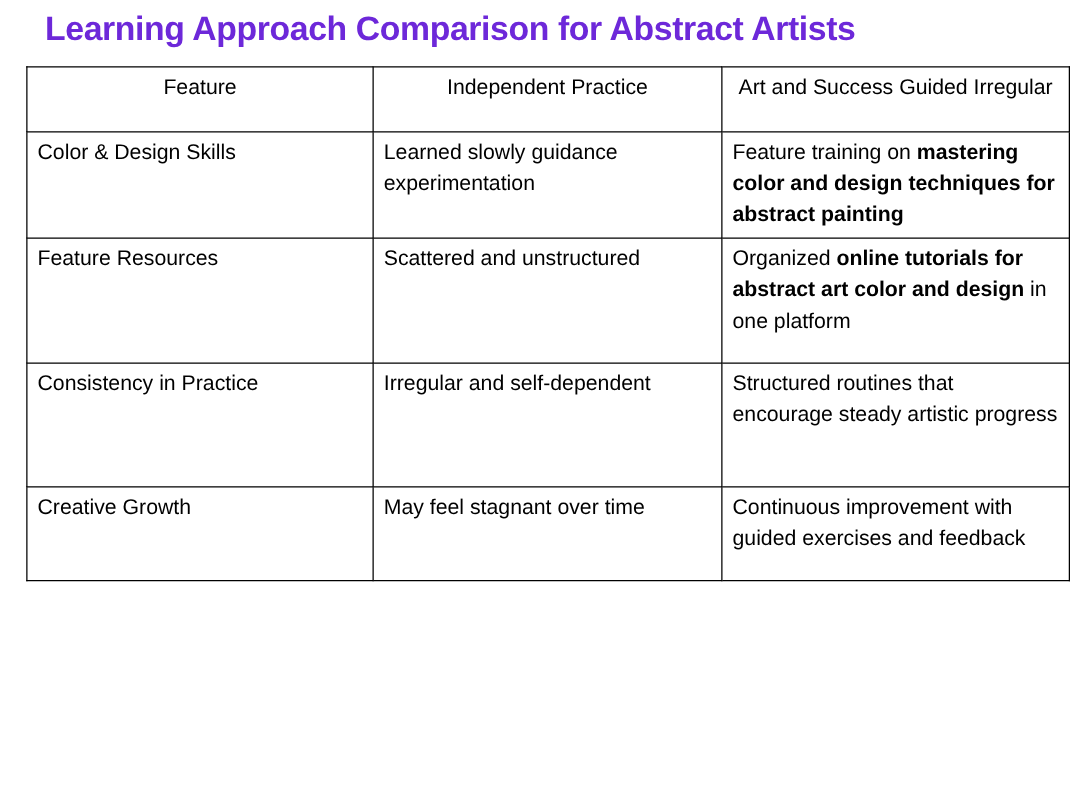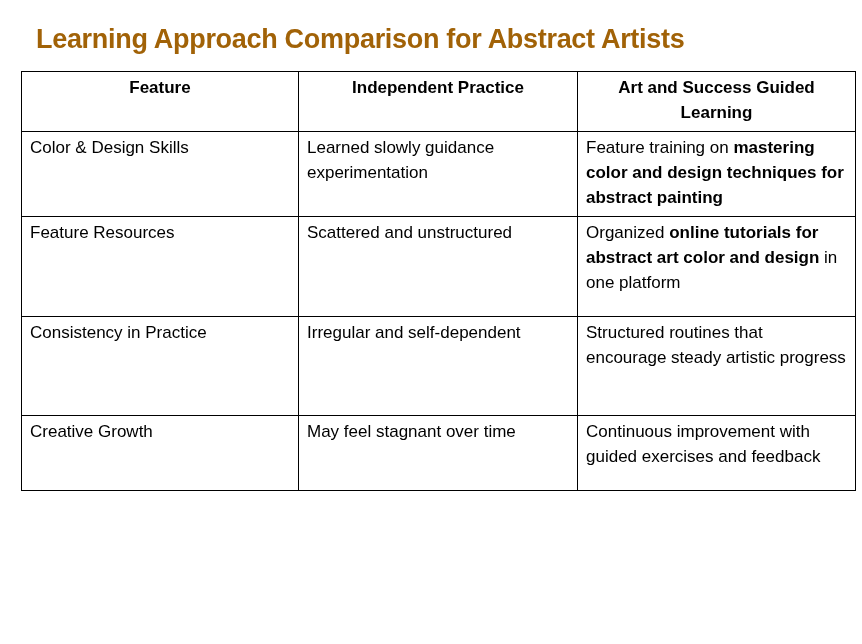--- a/index.html
+++ b/index.html
@@ -10,46 +10,46 @@
     color: #000000;
   }
   .page {
     width: 862px;
     height: 644px;
     background: #ffffff;
     box-sizing: border-box;
     overflow: hidden;
   }
   .doc-title {
-    margin: 16px;
-    padding: 8px 0 0 20px;
+    margin: 0;
+    padding: 8px 0 0 36px;
     font-size: 27px;
     font-weight: 700;
     letter-spacing: -0.3px;
-    color: #a16207;
+    color: #6d28d9;
   }
   table.compare {
     border-collapse: collapse;
     table-layout: fixed;
     width: 834px;
     margin: 14px 0 0 21px;
     background: #ffffff;
   }
   table.compare th,
   table.compare td {
     border: 1px solid #000000;
     font-size: 17px;
     line-height: 25px;
     vertical-align: top;
     padding: 3px 8px 6px 8px;
     box-sizing: border-box;
     overflow: hidden;
   }
   table.compare th {
-    font-weight: 700;
+    font-weight: 400;
     text-align: center;
     vertical-align: top;
     height: 52px;
   }
   col.c1 { width: 277px; }
   col.c2 { width: 279px; }
   col.c3 { width: 278px; }
   
   tbody tr:nth-child(1) { height: 76px; }
   tbody tr:nth-child(2) { height: 100px; }
@@ -68,21 +68,21 @@
   <table class="compare">
     <colgroup>
       <col class="c1">
         <col class="c2">
         <col class="c3">
     </colgroup>
     <thead>
       <tr>
         <th>Feature</th>
         <th>Independent Practice</th>
-        <th>Art and Success Guided Learning</th>
+        <th>Art and Success Guided Irregular</th>
       </tr>
     </thead>
     <tbody id="table-body">
         <tr>
           <td>Color &amp; Design Skills</td>
           <td>Learned slowly guidance experimentation</td>
           <td><span>Feature training on </span><span class="seg-bold">mastering color and design techniques for abstract painting</span></td>
         </tr>
         <tr>
           <td>Feature Resources</td>

